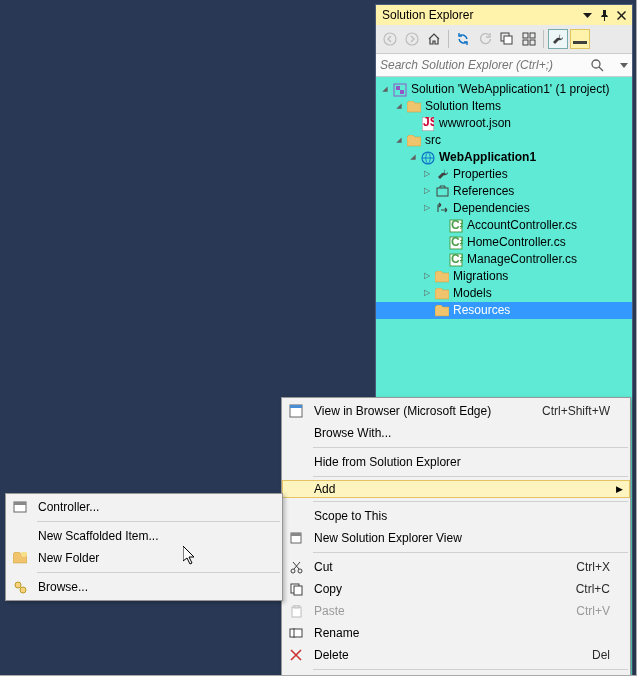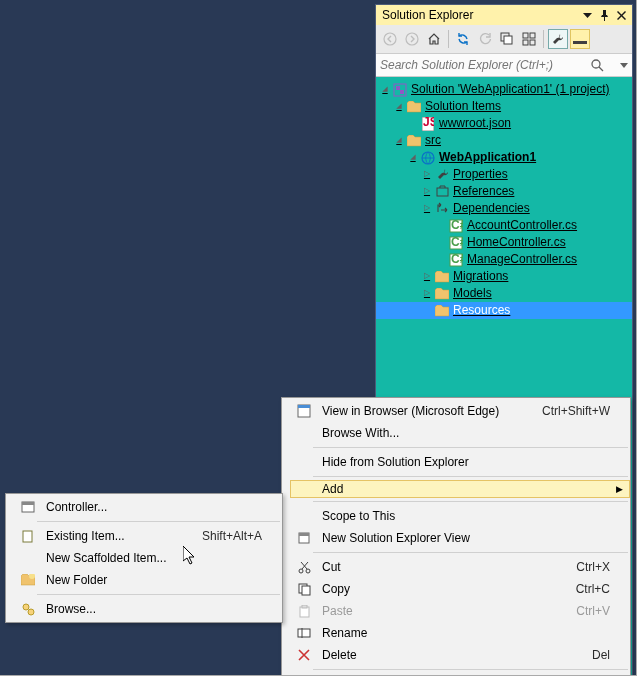--- a/index.html
+++ b/index.html
@@ -12,21 +12,21 @@
     border-right: 1px solid #aaa;
     border-bottom: 1px solid #aaa;
   }
   
   .panel {
     position: absolute;
     top: 4px;
     left: 375px;
     width: 258px;
     height: 672px;
-    background: #14b8a6;
+    background: #5eead4;
     border: 1px solid #4c5b78;
   }
   .panel-title {
     display: flex;
     align-items: center;
     height: 20px;
     background: #fff2ab;
     padding: 0 4px;
     gap: 4px;
   }
@@ -52,21 +52,20 @@
     align-items: center;
     padding: 0 4px;
     gap: 16px;
     background: #fbfbfb;
   }
   .panel-search input { flex:1; border:none; outline:none; background:transparent; font-style: italic; color:#6d6d6d;}
   .tree {
     padding: 4px 0 0 0;
     user-select: none;
     line-height: 17px;
-    text-decoration: underline;
   }
   .row {
     display: flex;
     align-items: center;
     height: 17px;
     white-space: nowrap;
     padding-right: 4px;
   }
   .row.selected { background: #3399ff; color: #fff; }
   .row .indent { display:inline-block; height:1px;}
@@ -90,21 +89,20 @@
     top: 2px; bottom: 2px; left: 2px;
     width: 27px;
     background: #f2f2f2;
   }
   .menu .mitem {
     display: flex;
     align-items: center;
     height: 22px;
     padding: 0 20px 0 32px;
     position: relative;
-    margin-left: 8px;
   }
   .menu .mitem.highlight { background: #fdf4bf; border: 1px solid #e5c365; height:18px; padding:0 19px 0 31px;}
   .menu .mitem .micon { position:absolute; left:6px; width:16px; height:16px; display:flex; align-items:center; justify-content:center;}
   .menu .mitem .mlabel { flex:1; }
   .menu .mitem .macc { color:#2b2b2b; }
   .menu .mitem.disabled .mlabel, .menu .mitem.disabled .macc { color:#9a9a9a; }
   .menu .mitem .subarr { position:absolute; right:6px; font-size:9px;}
   .menu .msep { height:1px; background:#d0d0d0; margin:3px 2px 3px 31px; }
 
   #menu1 { top: 397px; left: 281px; width: 350px; padding: 2px 0;}
@@ -472,29 +470,20 @@
     <span class="micon">
         <svg width="14" height="12">
           <rect x="1" y="1" width="12" height="10" fill="#fff" stroke="#666"></rect>
           <rect x="1" y="1" width="12" height="3" fill="#888"></rect>
         </svg>
       </span>
     <span class="mlabel">Controller...</span>
   </div>
   <div class="msep"></div>
   <div class="mitem">
-    <span class="micon">
-        <svg width="14" height="14">
-          <rect x="2" y="2" width="9" height="11" fill="#fff" stroke="#7a7a3a"></rect>
-        </svg>
-      </span>
-    <span class="mlabel">Existing Item...</span>
-      <span class="macc">Shift+Alt+A</span>
-  </div>
-  <div class="mitem">
       <span class="mlabel">New Scaffolded Item...</span>
     </div>
   <div class="mitem">
     <span class="micon">
         <svg width="14" height="12">
           <path d="M0 2l2-2h4l2 2h6v9H0z" fill="#f0c36d" stroke="#c79a3a" stroke-width=".5"></path>
           <circle cx="11" cy="2" r="3" fill="#f7e08a"></circle>
         </svg>
       </span>
     <span class="mlabel">New Folder</span>

